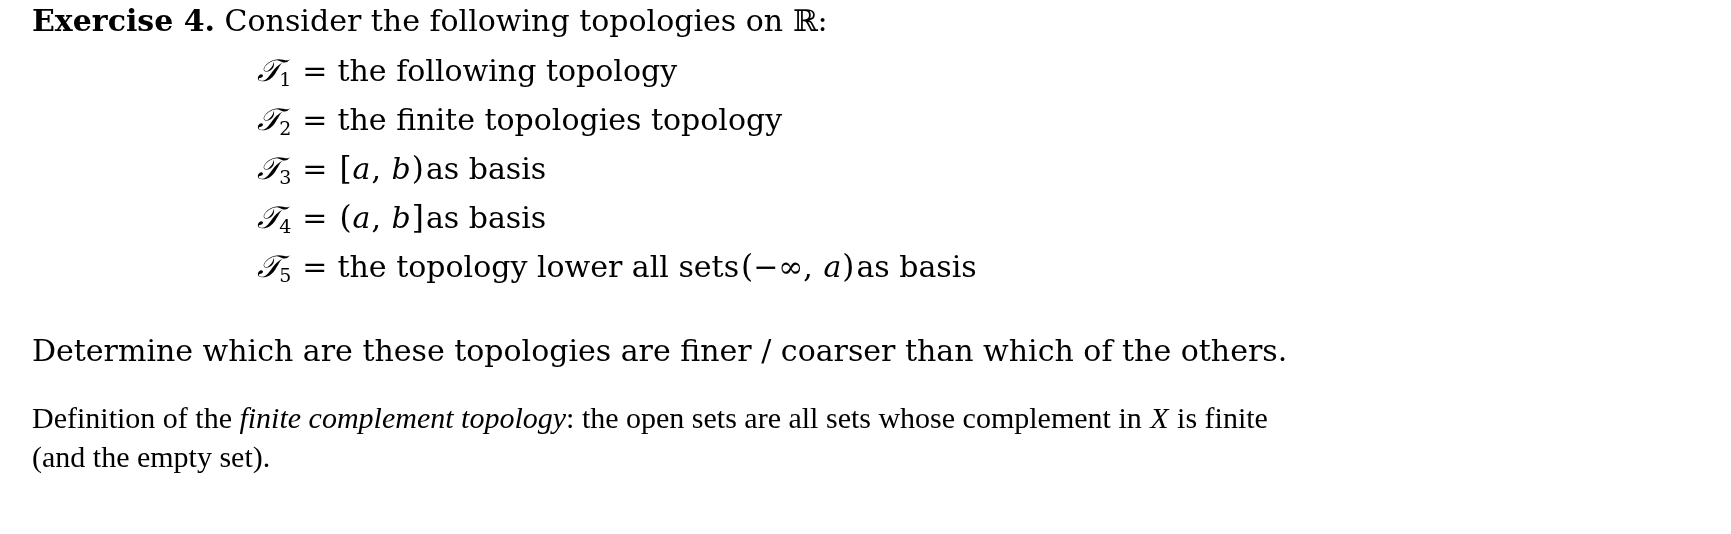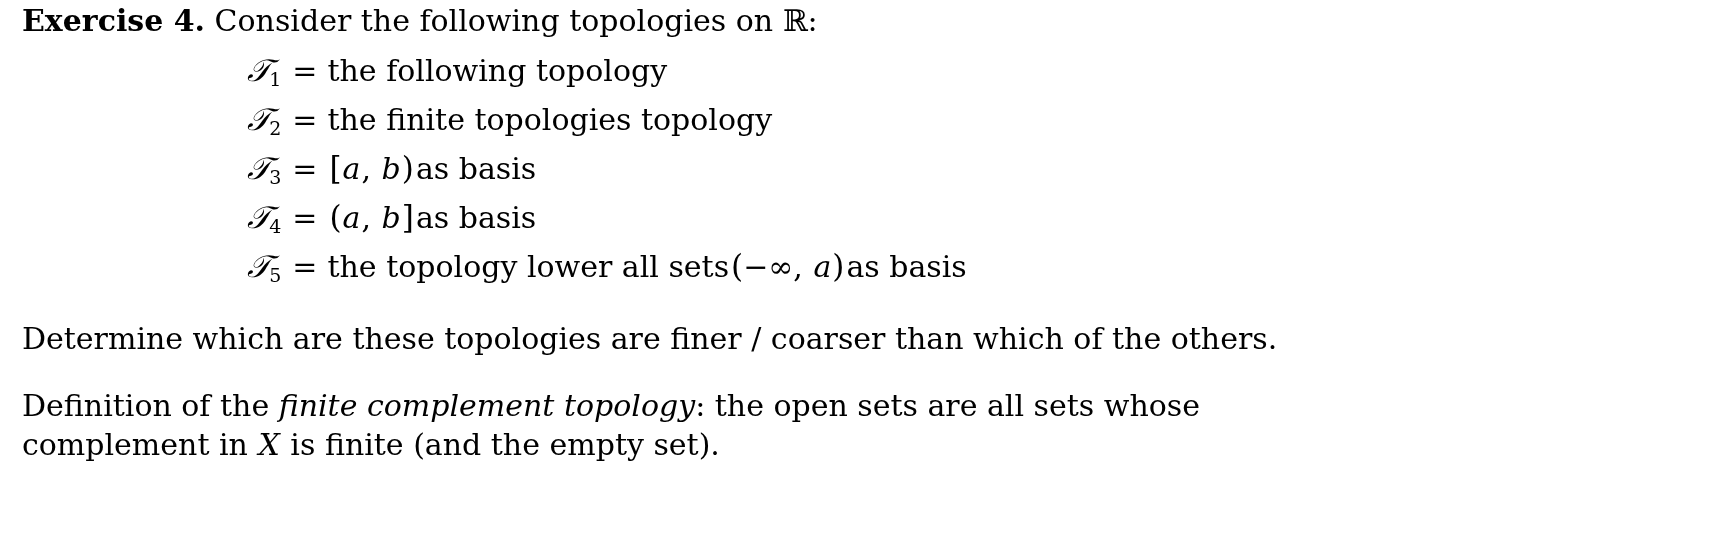--- a/index.html
+++ b/index.html
@@ -12,21 +12,21 @@
     height: 534px;
     font-family: "DejaVu Serif", "Liberation Serif", serif;
     color: #000000;
     -webkit-font-smoothing: antialiased;
   }
   .page {
     position: relative;
     width: 1731px;
     height: 534px;
     box-sizing: border-box;
-    padding: 0 22px;
+    padding: 0 32px;
   }
 
   
   .exercise-line {
     font-size: 30px;
     line-height: 1.0;
     padding-top: 6px;
     white-space: nowrap;
   }
   .ex-label {
@@ -73,26 +73,27 @@
     padding: 0 2px;
   }
   .brk {
     font-size: 31px;
   }
 
   
   .para {
     font-size: 30px;
     line-height: 1.32;
-    margin-top: 22px;
+    margin-top: 34px;
     white-space: normal;
   }
   .para.tight {
     margin-top: 27px;
     max-width: 1290px;
+    font-family: Liberation Serif, serif;
   }
   .ital {
     font-style: italic;
   }
 </style>
 </head>
 <body>
 
 <div class="page">
 

